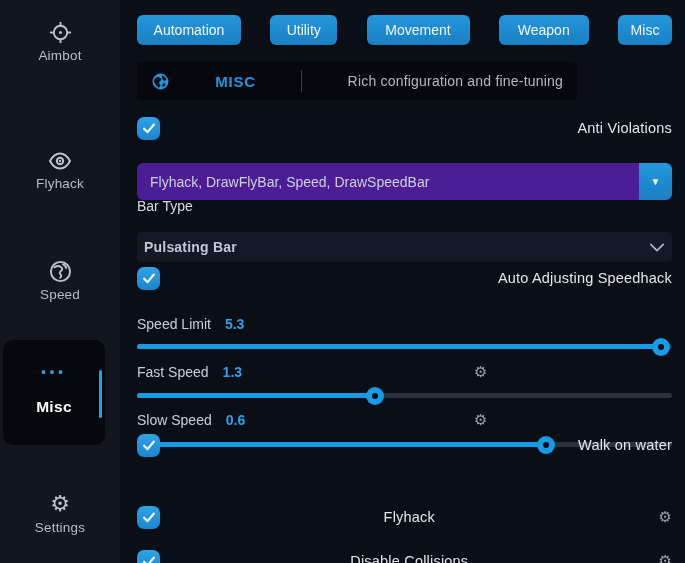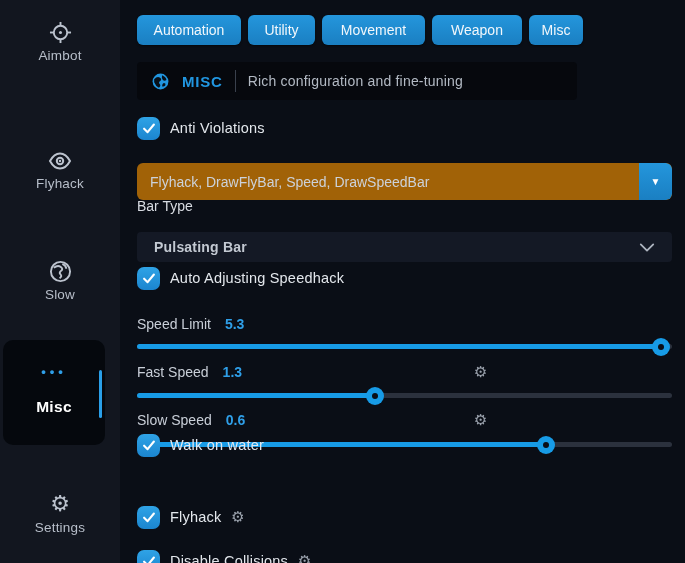--- a/index.html
+++ b/index.html
@@ -29,21 +29,21 @@
     position:absolute; top:58px; left:0; width:100%; text-align:center;
     color:#ffffff; font-size:15.5px; font-weight:bold; letter-spacing:.3px;
   }
   .side-misc-card .indicator {
     position:absolute; right:3px; top:30px; width:3px; height:48px;
     background:#2a9fe8; border-radius:2px;
   }
   .gear-glyph { font-size:22px; color:#c2c8d2; font-family:"DejaVu Sans", sans-serif; }
   
   .main { position:absolute; left:120px; top:0; right:0; bottom:0; background:#0a0e16; }
-  .row { position:absolute; left:17px; width:535px; }
+  .row { position:absolute; left:17px; width:535px;justify-content:space-between; }
   
   .tabs { top:15px; display:flex; gap:7px; }
   .tab {
     height:30px; display:flex; align-items:center; justify-content:center;
     background:linear-gradient(180deg,#2496dc,#1a7fc2);
     border:none; border-radius:6px; color:#f2f7fb; font-size:14px;
     font-family:"Liberation Sans", sans-serif; cursor:pointer;
     box-shadow:0 1px 2px rgba(0,0,0,.5);
   }
   .tab-0{width:104px}.tab-1{width:67px}.tab-2{width:103px}.tab-3{width:90px}.tab-4{width:54px}
@@ -59,35 +59,35 @@
   .cb-row { display:flex; align-items:center; gap:10px; height:24px; }
   .checkbox {
     width:23px; height:23px; border-radius:7px; flex:0 0 auto;
     background:linear-gradient(180deg,#2fa3e6,#1b85cf);
     display:flex; align-items:center; justify-content:center; cursor:pointer;
   }
   .cb-label { color:#e3e7ec; font-size:14.5px; letter-spacing:.2px; }
   .inline-gear { font-size:15px; color:#9aa1ac; font-family:"DejaVu Sans", sans-serif; }
   
   .multiselect {
-    top:163px; height:37px; background:#a16207; border-radius:6px;
+    top:163px; height:37px; background:#4c1d95; border-radius:6px;
     display:flex; align-items:center; overflow:hidden; cursor:pointer;
   }
   .multiselect .value { flex:1; padding:0 13px; color:#ccd2da; font-size:14px; }
   .multiselect .btn {
     width:33px; align-self:stretch; background:linear-gradient(180deg,#2496dc,#1a7fc2);
     border:none; color:#fff; font-size:10px; cursor:pointer;
     display:flex; align-items:center; justify-content:center;
     border-radius:0 6px 6px 0;
   }
   .field-label { color:#d8dce2; font-size:14px; }
   
   .dropdown {
     top:232px; height:30px; background:#141925; border-radius:4px;
-    display:flex; align-items:center; padding:0 17px; cursor:pointer;
+    display:flex; align-items:center; padding:0 7px; cursor:pointer;
   }
   .dropdown .value { flex:1; color:#c3c9d2; font-size:14px; font-weight:bold; letter-spacing:.2px; }
   
   .slider-label-row { display:flex; align-items:center; gap:14px; height:20px; position:absolute; left:17px; width:535px; }
   .sl-name { color:#c9cfd8; font-size:14px; }
   .sl-value { color:#2f9fe8; font-size:14px; font-weight:bold; }
   .sl-gear { position:absolute; left:337px; top:1px; }
   .slider { position:absolute; left:17px; width:535px; height:18px; cursor:pointer; }
   .slider .track {
     position:absolute; left:0; right:0; top:6px; height:5px;
@@ -137,21 +137,21 @@
     </div>
 
     <div class="side-item" style="top:259px">
       <span class="ic">
         <svg width="23" height="23" viewBox="0 0 24 24">
           <circle cx="12" cy="12" r="10" fill="none" stroke="#bcc3ce" stroke-width="2"></circle>
           <path d="M5 8 Q9 5 12 7 Q15 9 13 11 Q10 13 12 15 Q14 17 11 19" fill="none" stroke="#bcc3ce" stroke-width="2"></path>
           <path d="M14 4 Q18 6 18 9" fill="none" stroke="#bcc3ce" stroke-width="2"></path>
         </svg>
       </span>
-      <span class="lbl">Slow</span>
+      <span class="lbl">Speed</span>
     </div>
 
     <div class="side-misc-card">
       <span class="dots">•••</span>
       <span class="mlbl">Misc</span>
       <span class="indicator"></span>
     </div>
 
     <div class="side-item" style="top:492px">
       <span class="ic gear-glyph">⚙</span>

